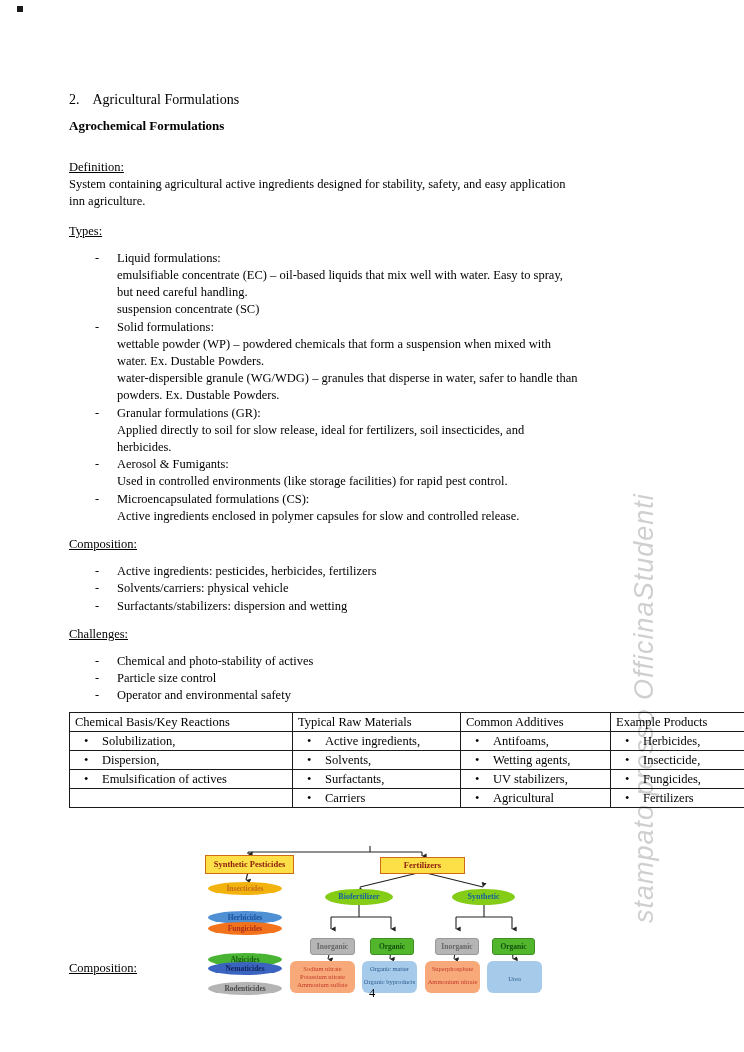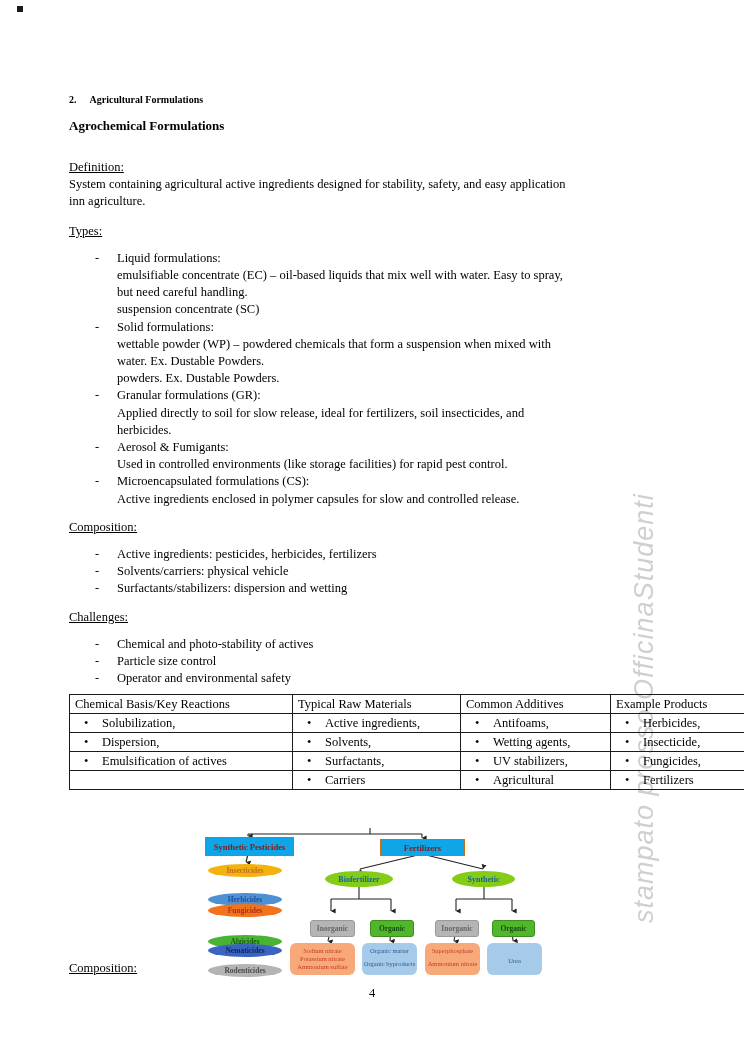--- a/index.html
+++ b/index.html
@@ -11,21 +11,21 @@
   .artifact{position:absolute;left:17px;top:6px;width:6px;height:6px;background:#1a1a1a;}
   .watermark{
     position:absolute;left:445px;top:707px;width:400px;height:32px;z-index:0;
     transform:rotate(-90deg);
     font-family:"Liberation Sans", sans-serif;font-style:italic;
     font-size:27px;color:#c7c7c7;opacity:.85;text-align:center;letter-spacing:1px;
     white-space:nowrap;
   }
   .content{position:absolute;left:69px;top:91px;width:650px;z-index:1;}
   .line{white-space:nowrap;line-height:17.2px;}
-  .title-row{font-weight:bold;font-size:10px;line-height:17px;}
+  .title-row{font-weight:normal;font-size:14px;line-height:17px;}
   .title-num{display:inline-block;margin-right:13px;}
   .subheading{font-weight:bold;font-size:13px;line-height:17px;margin-top:9px;}
   .section-label{text-decoration:underline;line-height:17.2px;margin-top:0;}
   .mt-def{margin-top:25px;}
   .mt-types{margin-top:12px;}
   .mt-comp{margin-top:11px;}
   .mt-chal{margin-top:11px;}
   .dash-list{margin-top:10px;}
   .dash-item{position:relative;padding-left:48px;}
   .dash-marker{position:absolute;left:26px;top:0;line-height:17.2px;}
@@ -41,21 +41,21 @@
   .diagram{
     position:relative;width:350px;height:190px;margin:6px 0 0 131px;
     font-family:"Liberation Serif", serif;
   }
   .diagram svg{position:absolute;left:0;top:0;}
   .node{position:absolute;display:flex;align-items:center;justify-content:center;
     text-align:center;font-weight:bold;}
   .ellipse{border-radius:50%;}
   .root-node{left:73px;top:2px;width:194px;height:30px;background:#55b437;
     border:1px solid #42962a;color:#7b2220;font-size:9.5px;}
-  .branch-box{background:#0ea5e9;border:1px solid #cd6a12;color:#8b1a10;font-size:8.5px;}
+  .branch-box{background:#fde047;border:1px solid #cd6a12;color:#8b1a10;font-size:8.5px;}
   .sp-box{left:5px;top:41px;width:87px;height:17px;}
   .fert-box{left:180px;top:43px;width:83px;height:15px;}
   .blue-ellipse{background:#84cc16;color:#15629e;font-size:8px;}
   .bio-node{left:125px;top:75px;width:68px;height:16px;}
   .syn-node{left:252px;top:75px;width:63px;height:16px;}
   .pest{left:8px;width:74px;height:13px;font-size:7.5px;}
   .p0{background:#f3b30f;color:#c56a1b;} .p1{background:#4f8fd3;color:#1d4f9c;}
   .p2{background:#f3731d;color:#aa2f1d;} .p3{background:#49b434;color:#185c10;}
   .p4{background:#3b64c0;color:#12255c;} .p5{background:#b4b4b4;color:#4a4a4a;}
   .small-box{top:124px;height:15px;border-radius:3px;font-size:7.5px;}
@@ -107,20 +107,21 @@
       <div class="line">emulsifiable concentrate (EC) – oil-based liquids that mix well with water. Easy to spray,</div>
       <div class="line">but need careful handling.</div>
       <div class="line">suspension concentrate (SC)</div>
     </div>
 
     <div class="dash-item">
       <span class="dash-marker">-</span>
       <div class="line">Solid formulations:</div>
       <div class="line">wettable powder (WP) – powdered chemicals that form a suspension when mixed with</div>
       <div class="line">water. Ex. Dustable Powders.</div>
+      <div class="line">water-dispersible granule (WG/WDG) – granules that disperse in water, safer to handle than</div>
       <div class="line">powders. Ex. Dustable Powders.</div>
     </div>
 
     <div class="dash-item">
       <span class="dash-marker">-</span>
       <div class="line">Granular formulations (GR):</div>
       <div class="line">Applied directly to soil for slow release, ideal for fertilizers, soil insecticides, and</div>
       <div class="line">herbicides.</div>
     </div>
 

